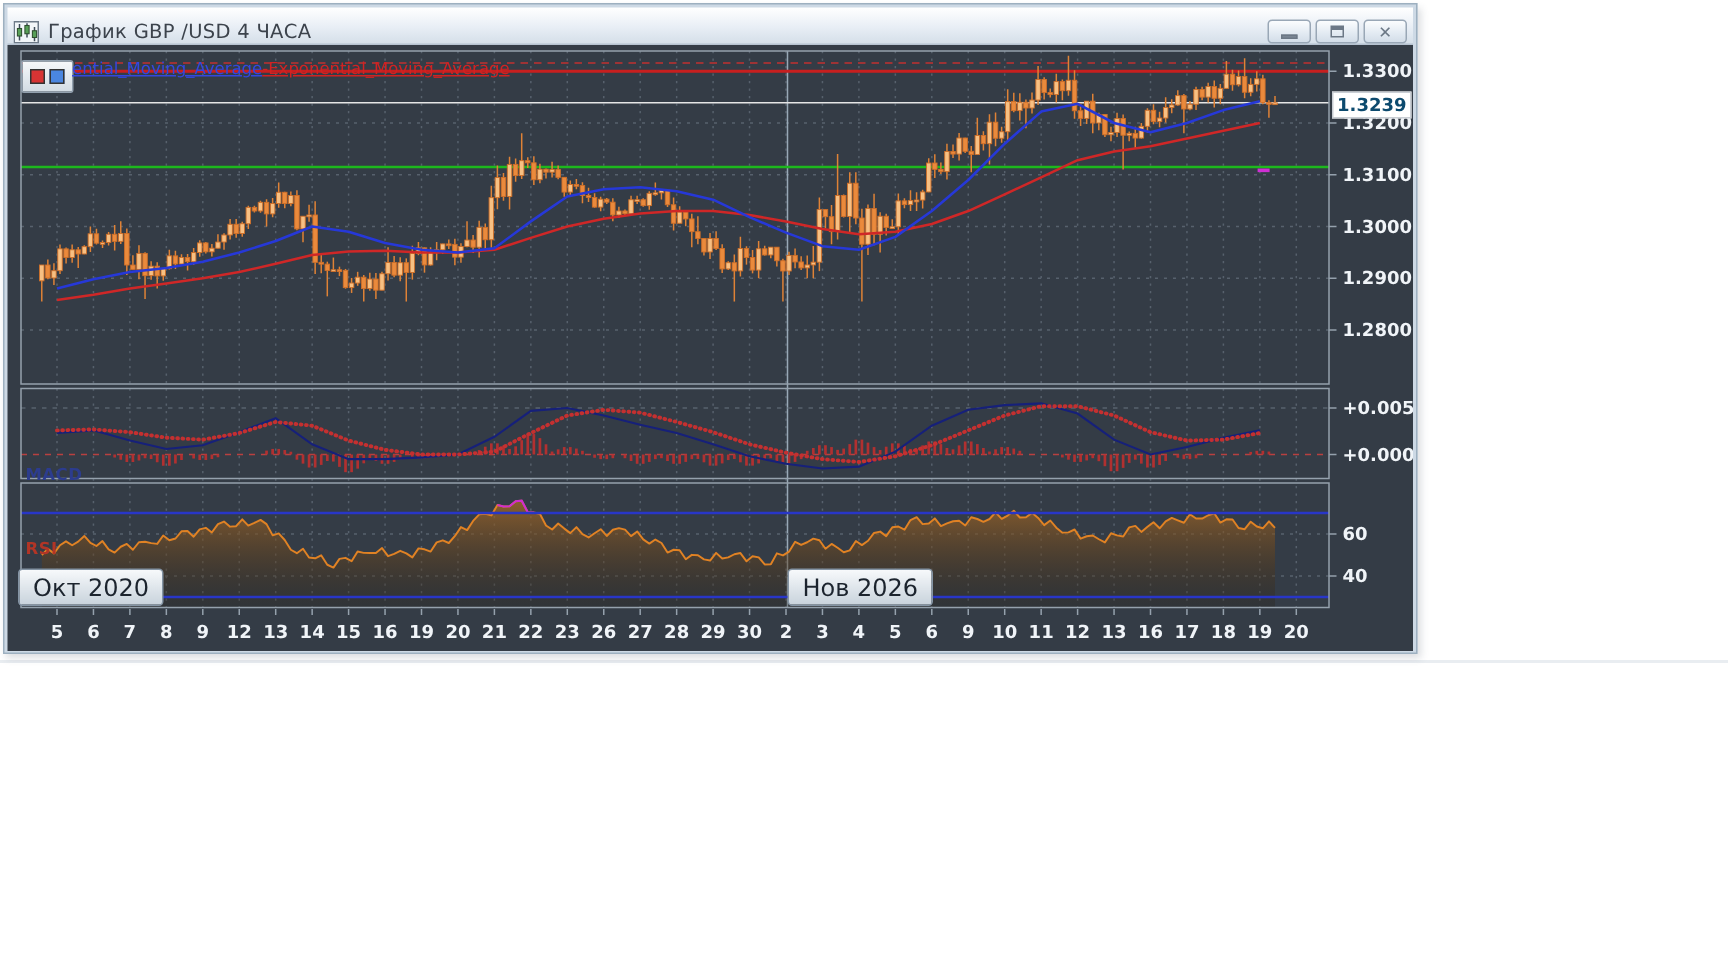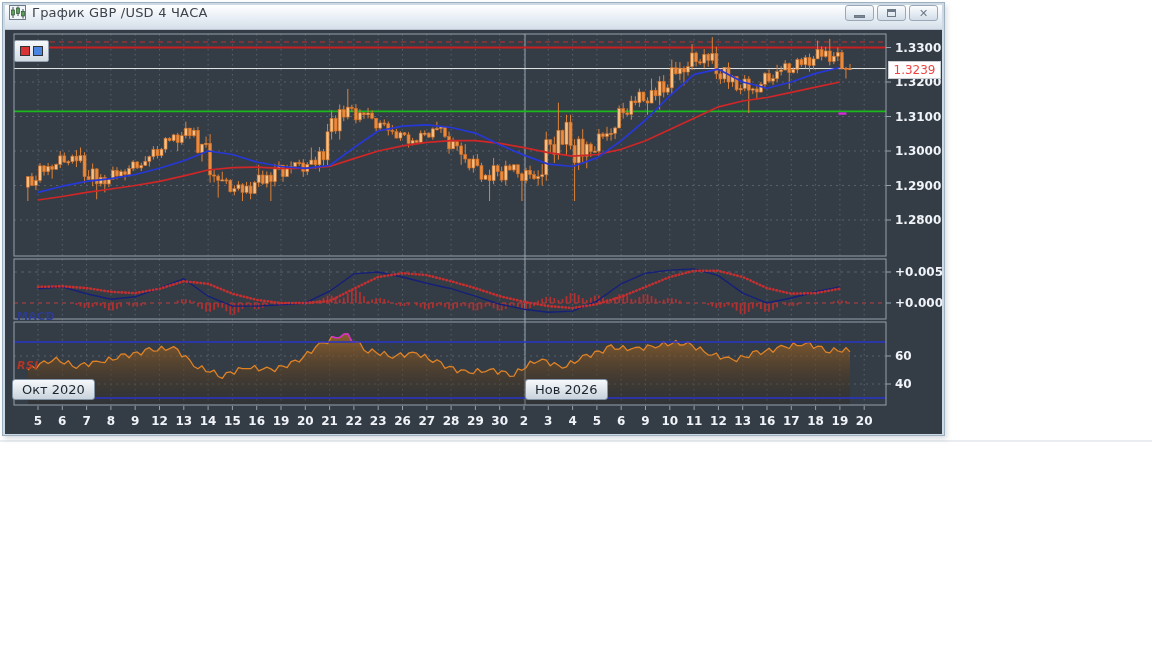--- a/index.html
+++ b/index.html
@@ -1,20 +1,20 @@
 <!DOCTYPE html>
 <html><head>
 <meta charset="utf-8">
 <style>
   html,body{margin:0;padding:0;background:#ffffff;width:1152px;height:648px;overflow:hidden;
     font-family:"DejaVu Sans","Liberation Sans",sans-serif;}
   .page-shadow-line{position:absolute;left:0;top:440px;width:1152px;height:2px;background:#e9edf1;}
   .window{position:absolute;left:2px;top:2px;width:943px;height:434px;background:#cdd9e5;
     border:1px solid #9db0c0;box-sizing:border-box;padding:2px;box-shadow:2px 3px 5px rgba(60,70,90,.18);}
-  .titlebar{height:24px;display:flex;align-items:flex-start;gap:6px;padding:0 4px;
+  .titlebar{height:24px;display:flex;align-items:flex-end;gap:6px;padding:0 4px;
     background:linear-gradient(#ffffff,#e8eef5 55%,#d5dfe9);border-bottom:1px solid #b7c3d1;}
   .title-icon{width:17px;height:15px;flex:0 0 auto;}
   .title-text{font-size:13px;color:#3c434c;white-space:nowrap;letter-spacing:.2px;}
   .win-buttons{margin-left:auto;display:flex;gap:3px;}
   .win-btn{width:29px;height:16px;border:1px solid #99a7b6;border-radius:3px;
     background:linear-gradient(#fbfdfe,#e2eaf2 60%,#d3dde8);display:flex;align-items:center;justify-content:center;
     color:#6f7b88;box-sizing:border-box;cursor:default;}
   .glyph-min{width:11px;height:3px;background:#7a8694;margin-top:6px;border:1px solid #6c7886;box-sizing:border-box;}
   .glyph-max{width:9px;height:8px;border:1px solid #6c7886;border-top:3px solid #6c7886;box-sizing:border-box;background:transparent;}
   .glyph-close{font-size:11px;font-weight:bold;color:#6c7886;line-height:1;}
@@ -22,25 +22,25 @@
   .client svg{position:absolute;left:0;top:0;}
   .overlay{position:absolute;z-index:5;}
   .legend-chipbox{left:9px;top:10px;width:33px;height:20px;background:linear-gradient(#f6f8fa,#d3dce4);
     border:1px solid #93a1af;border-radius:2px;display:flex;align-items:center;justify-content:center;gap:3px;}
   .chip{width:10px;height:10px;border:1px solid #333;box-sizing:border-box;}
   .legend-text{left:43px;top:9px;font-size:11px;white-space:nowrap;}
   .legend-text .lt-blue{color:#3347e0;text-decoration:underline;}
   .legend-text .lt-red{color:#d22222;text-decoration:underline;}
   .panel-label{font-size:11px;font-weight:bold;letter-spacing:.3px;margin-top:45px;}
   .macd-label{left:12px;top:235px;color:#2c3c8e;}
-  .rsi-label{left:12px;top:284px;color:#b23526;font-style:italic;}
+  .rsi-label{left:12px;top:284px;color:#b23526;}
   .month-box{top:349px;background:linear-gradient(#f7f9fb,#dde4ea 55%,#c9d3dc);border:1px solid #8494a4;
-    border-radius:3px;color:#1c242e;font-size:13px;padding:2px 9px;white-space:nowrap;}
+    border-radius:3px;color:#1c242e;font-size:16px;padding:2px 9px;white-space:nowrap;}
   .price-tag{left:883px;top:29px;width:51px;height:16px;background:#ffffff;border:1px solid #c9ced4;
-    color:#ef4444;font-size:12px;font-weight:normal;display:flex;align-items:center;justify-content:center;}
+    color:#0c4a6e;font-size:12px;font-weight:bold;display:flex;align-items:center;justify-content:center;}
 </style>
 </head>
 <body>
 
 <div class="page-shadow-line"></div>
 
 <div class="window">
   <div class="titlebar">
     <svg class="title-icon" viewBox="0 0 17 15">
       <rect x="0.5" y="0.5" width="16" height="14" fill="#f2f6f9" stroke="#6d7a88"></rect>
@@ -807,20 +807,23 @@
           <text x="839.9" y="424" fill="#f0f4f8" font-size="12" font-weight="bold" text-anchor="middle" font-family="DejaVu Sans, sans-serif">19</text>
           <line x1="864.2" y1="405" x2="864.2" y2="409" stroke="#95a1ad"></line>
           <text x="864.2" y="424" fill="#f0f4f8" font-size="12" font-weight="bold" text-anchor="middle" font-family="DejaVu Sans, sans-serif">20</text>
         </g>
       </svg>
 
     <div class="overlay legend-chipbox">
       <span class="chip" id="chip-red" style="background: rgb(216, 52, 52);"></span>
       <span class="chip" id="chip-blue" style="background: rgb(74, 134, 224);"></span>
     </div>
+    <div class="overlay legend-text">
+      <span class="lt-blue">ential_Moving_Average</span><span class="lt-red">-Exponential_Moving_Average</span>
+    </div>
 
     <div class="overlay panel-label macd-label">MACD</div>
     <div class="overlay panel-label rsi-label">RSI</div>
 
     <div class="overlay month-box" style="left:7px">Окт 2020</div>
     <div class="overlay month-box" style="left:520px">Нов 2026</div>
 
     <div class="overlay price-tag" style="top: 30.545px;">1.3239</div>
   </div>
 </div>

